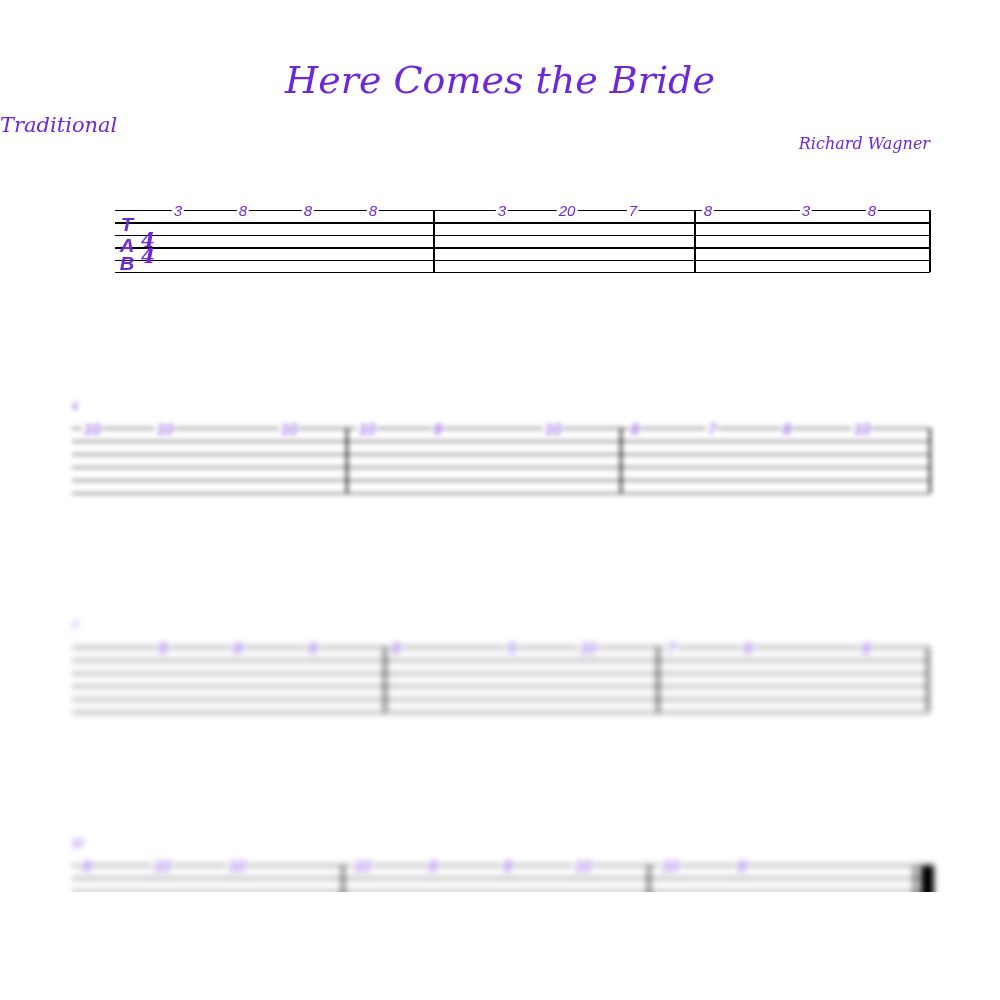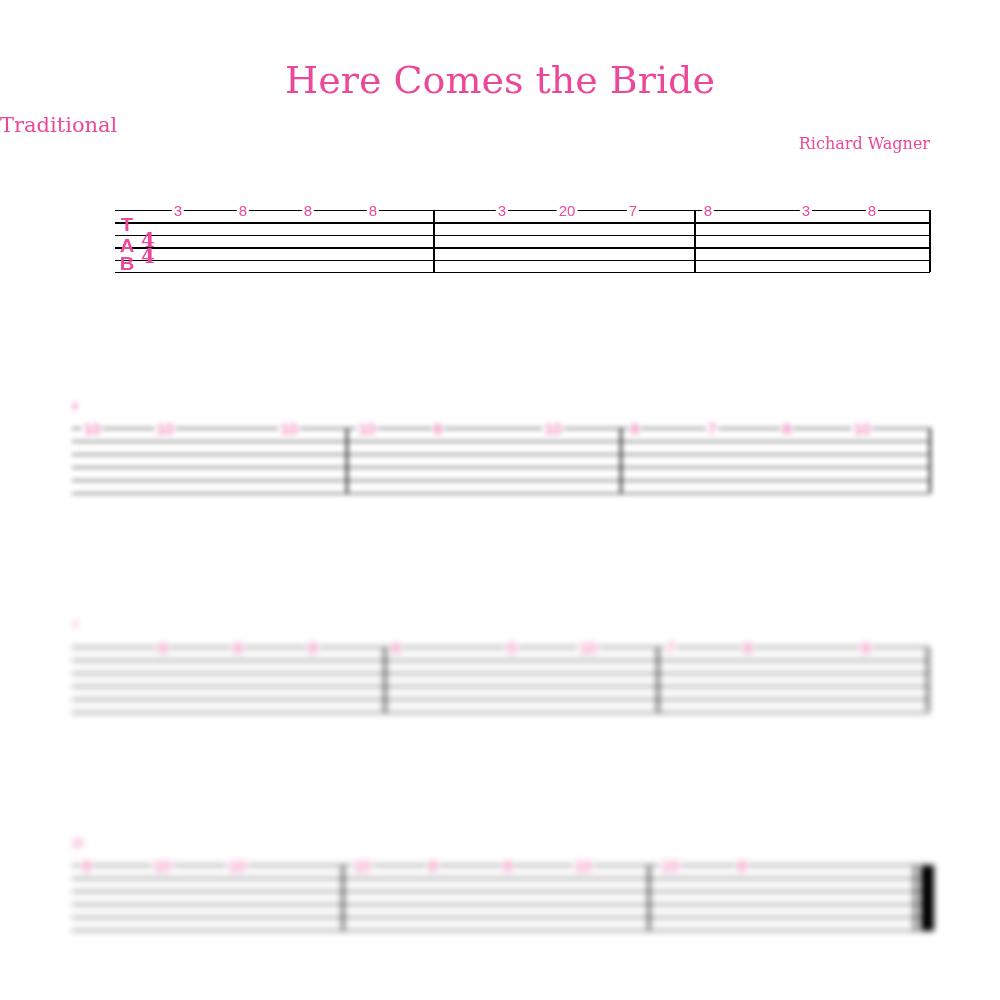--- a/index.html
+++ b/index.html
@@ -1,17 +1,17 @@
 <!DOCTYPE html>
 <html><head>
 <meta charset="utf-8">
 <style>
   html,body{margin:0;padding:0;background:#fff;}
-  .page{position:relative;width:1000px;height:1000px;background:#ffffff;overflow:hidden;
-        font-family:"DejaVu Serif", serif;color:#ec4899;}
+  .page{position:relative;width:1000px;height:892px;background:#ffffff;overflow:hidden;
+        font-family:"DejaVu Serif", serif;color:#6d28d9;font-style:italic;}
   .title{position:absolute;top:60px;left:0;width:1000px;text-align:center;
          font-size:38px;line-height:1.1;}
   .subtitle{position:absolute;top:114px;left:0;width:1000px;text-align:left;
          font-size:21px;line-height:1.1;}
   .composer{position:absolute;top:135px;right:70px;font-size:16px;line-height:1.1;}
   .system{position:absolute;left:0;top:0;width:1000px;height:1000px;pointer-events:none;}
   .sline{position:absolute;height:1.4px;background:#000;}
   .bline{position:absolute;width:2px;background:#000;}
   .finalbar{position:absolute;background:#000;}
   .fret{position:absolute;transform:translate(-50%,-50%);

